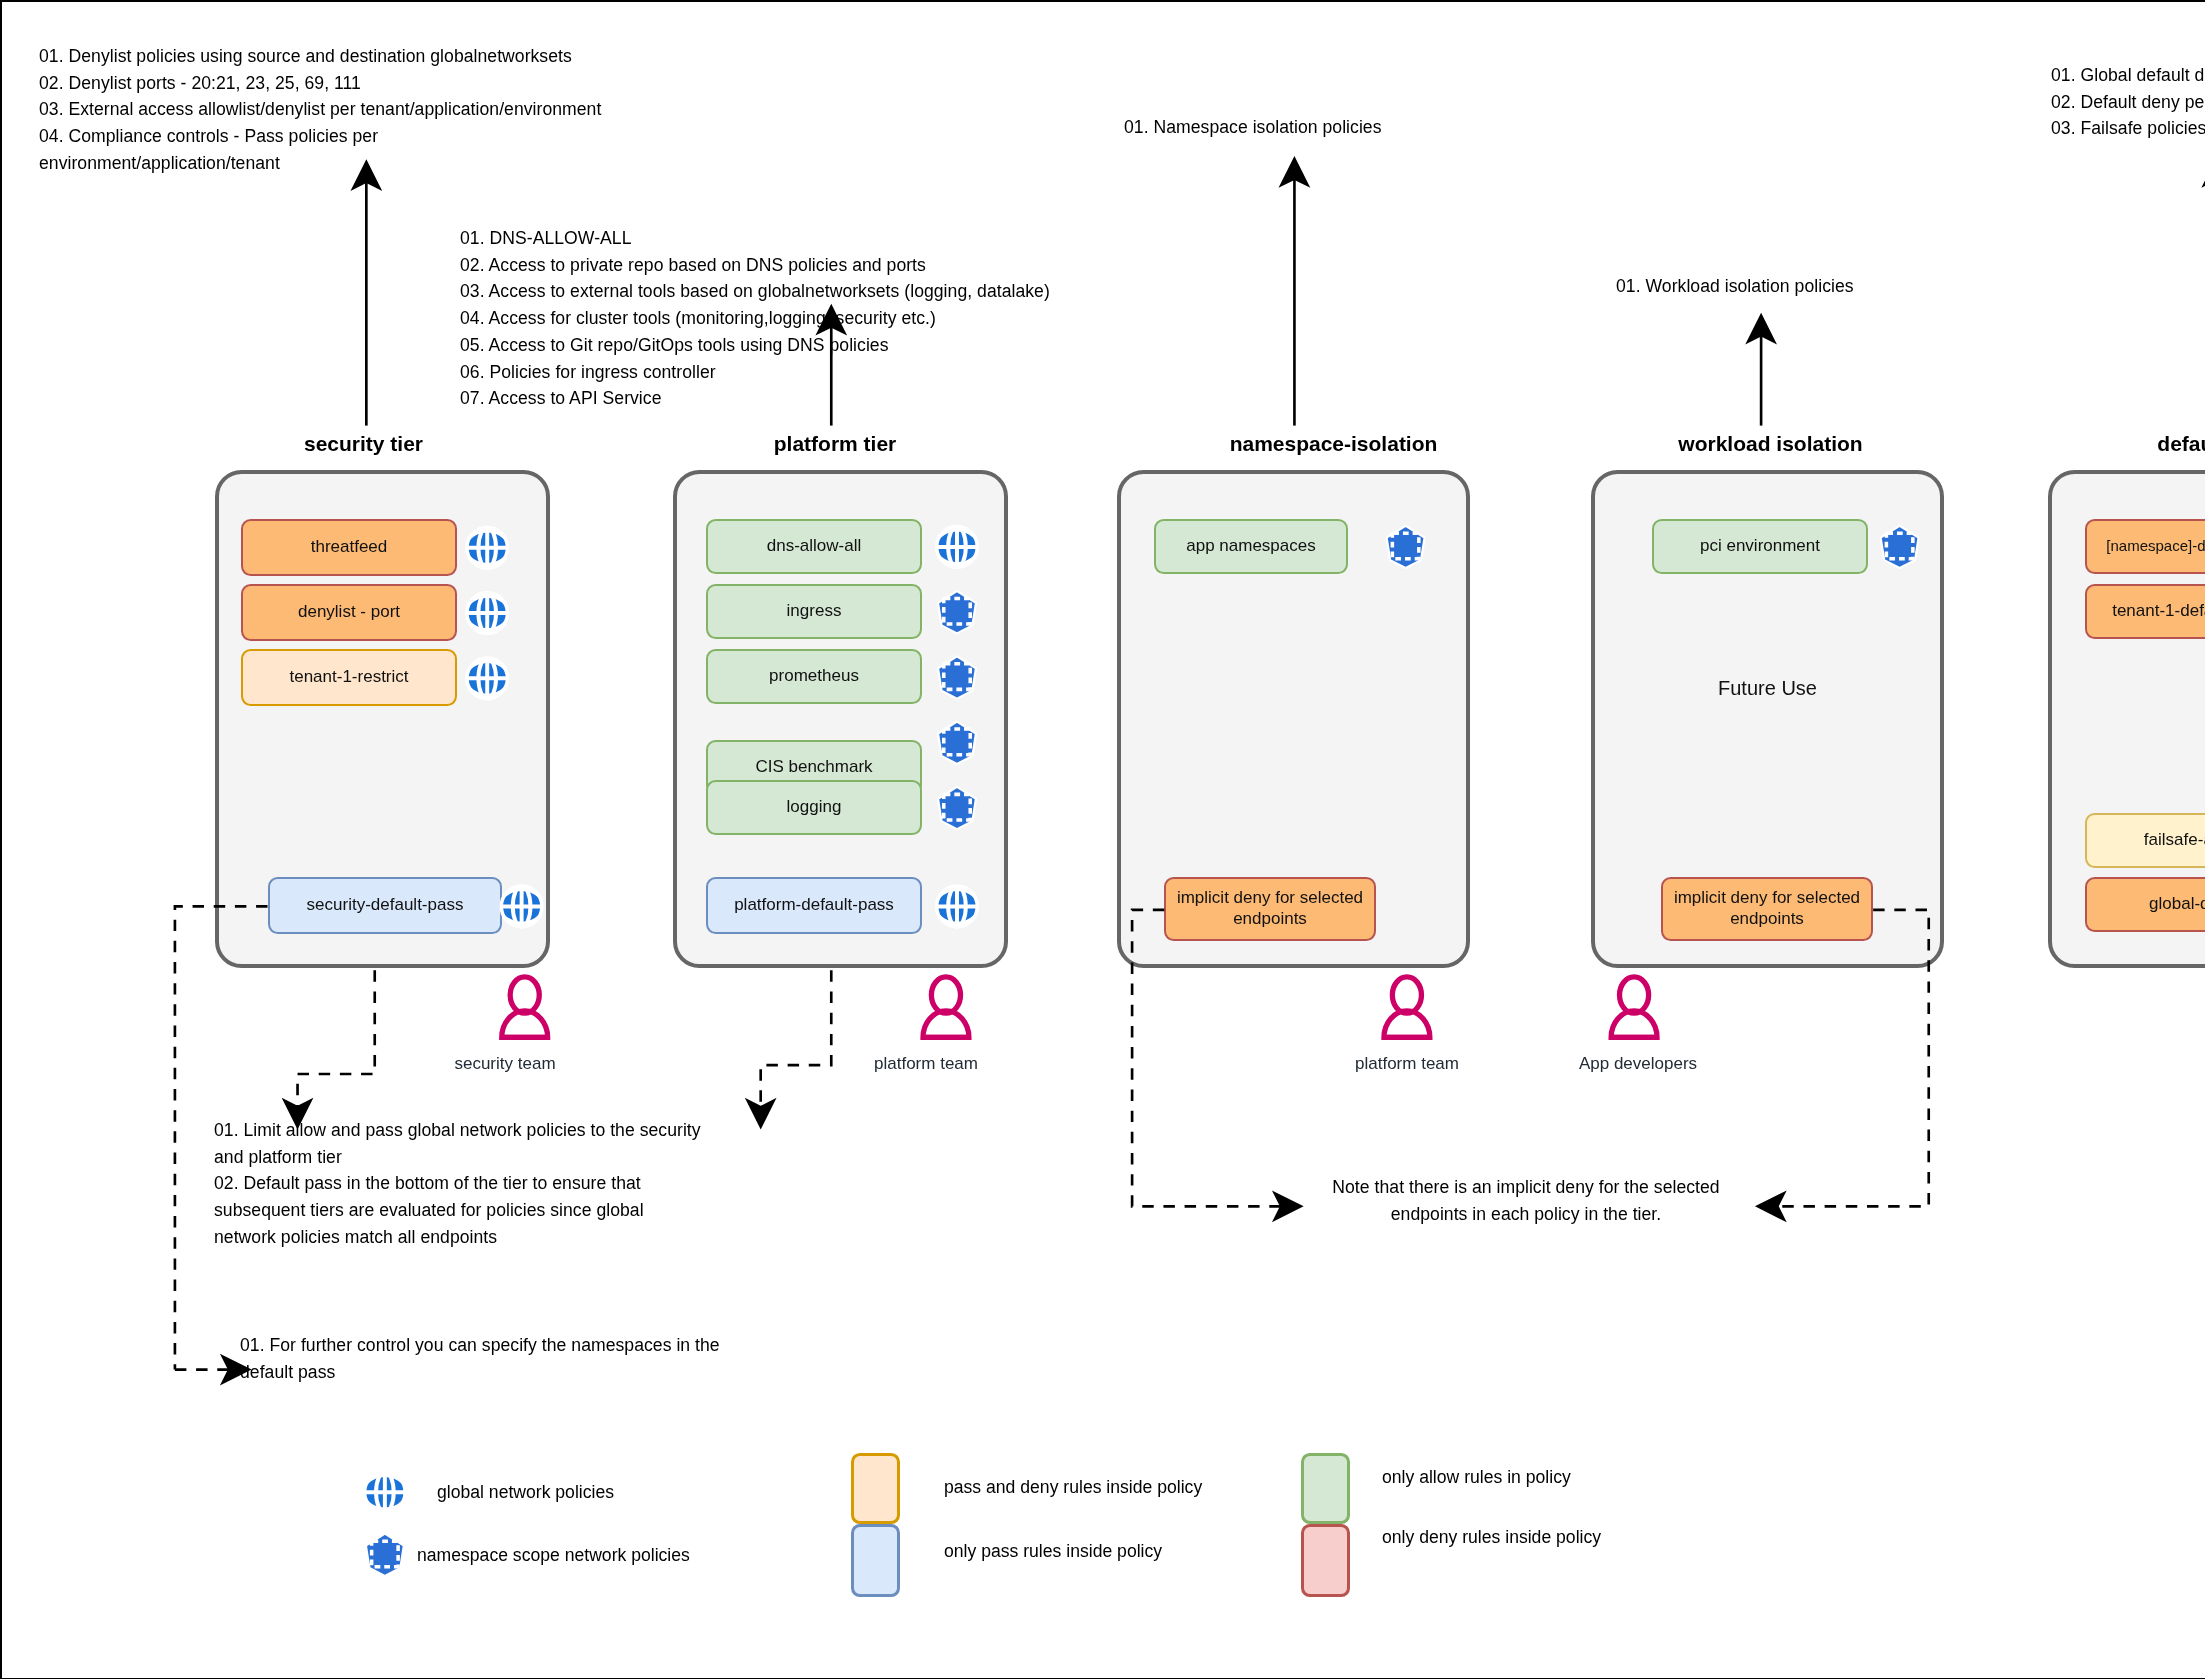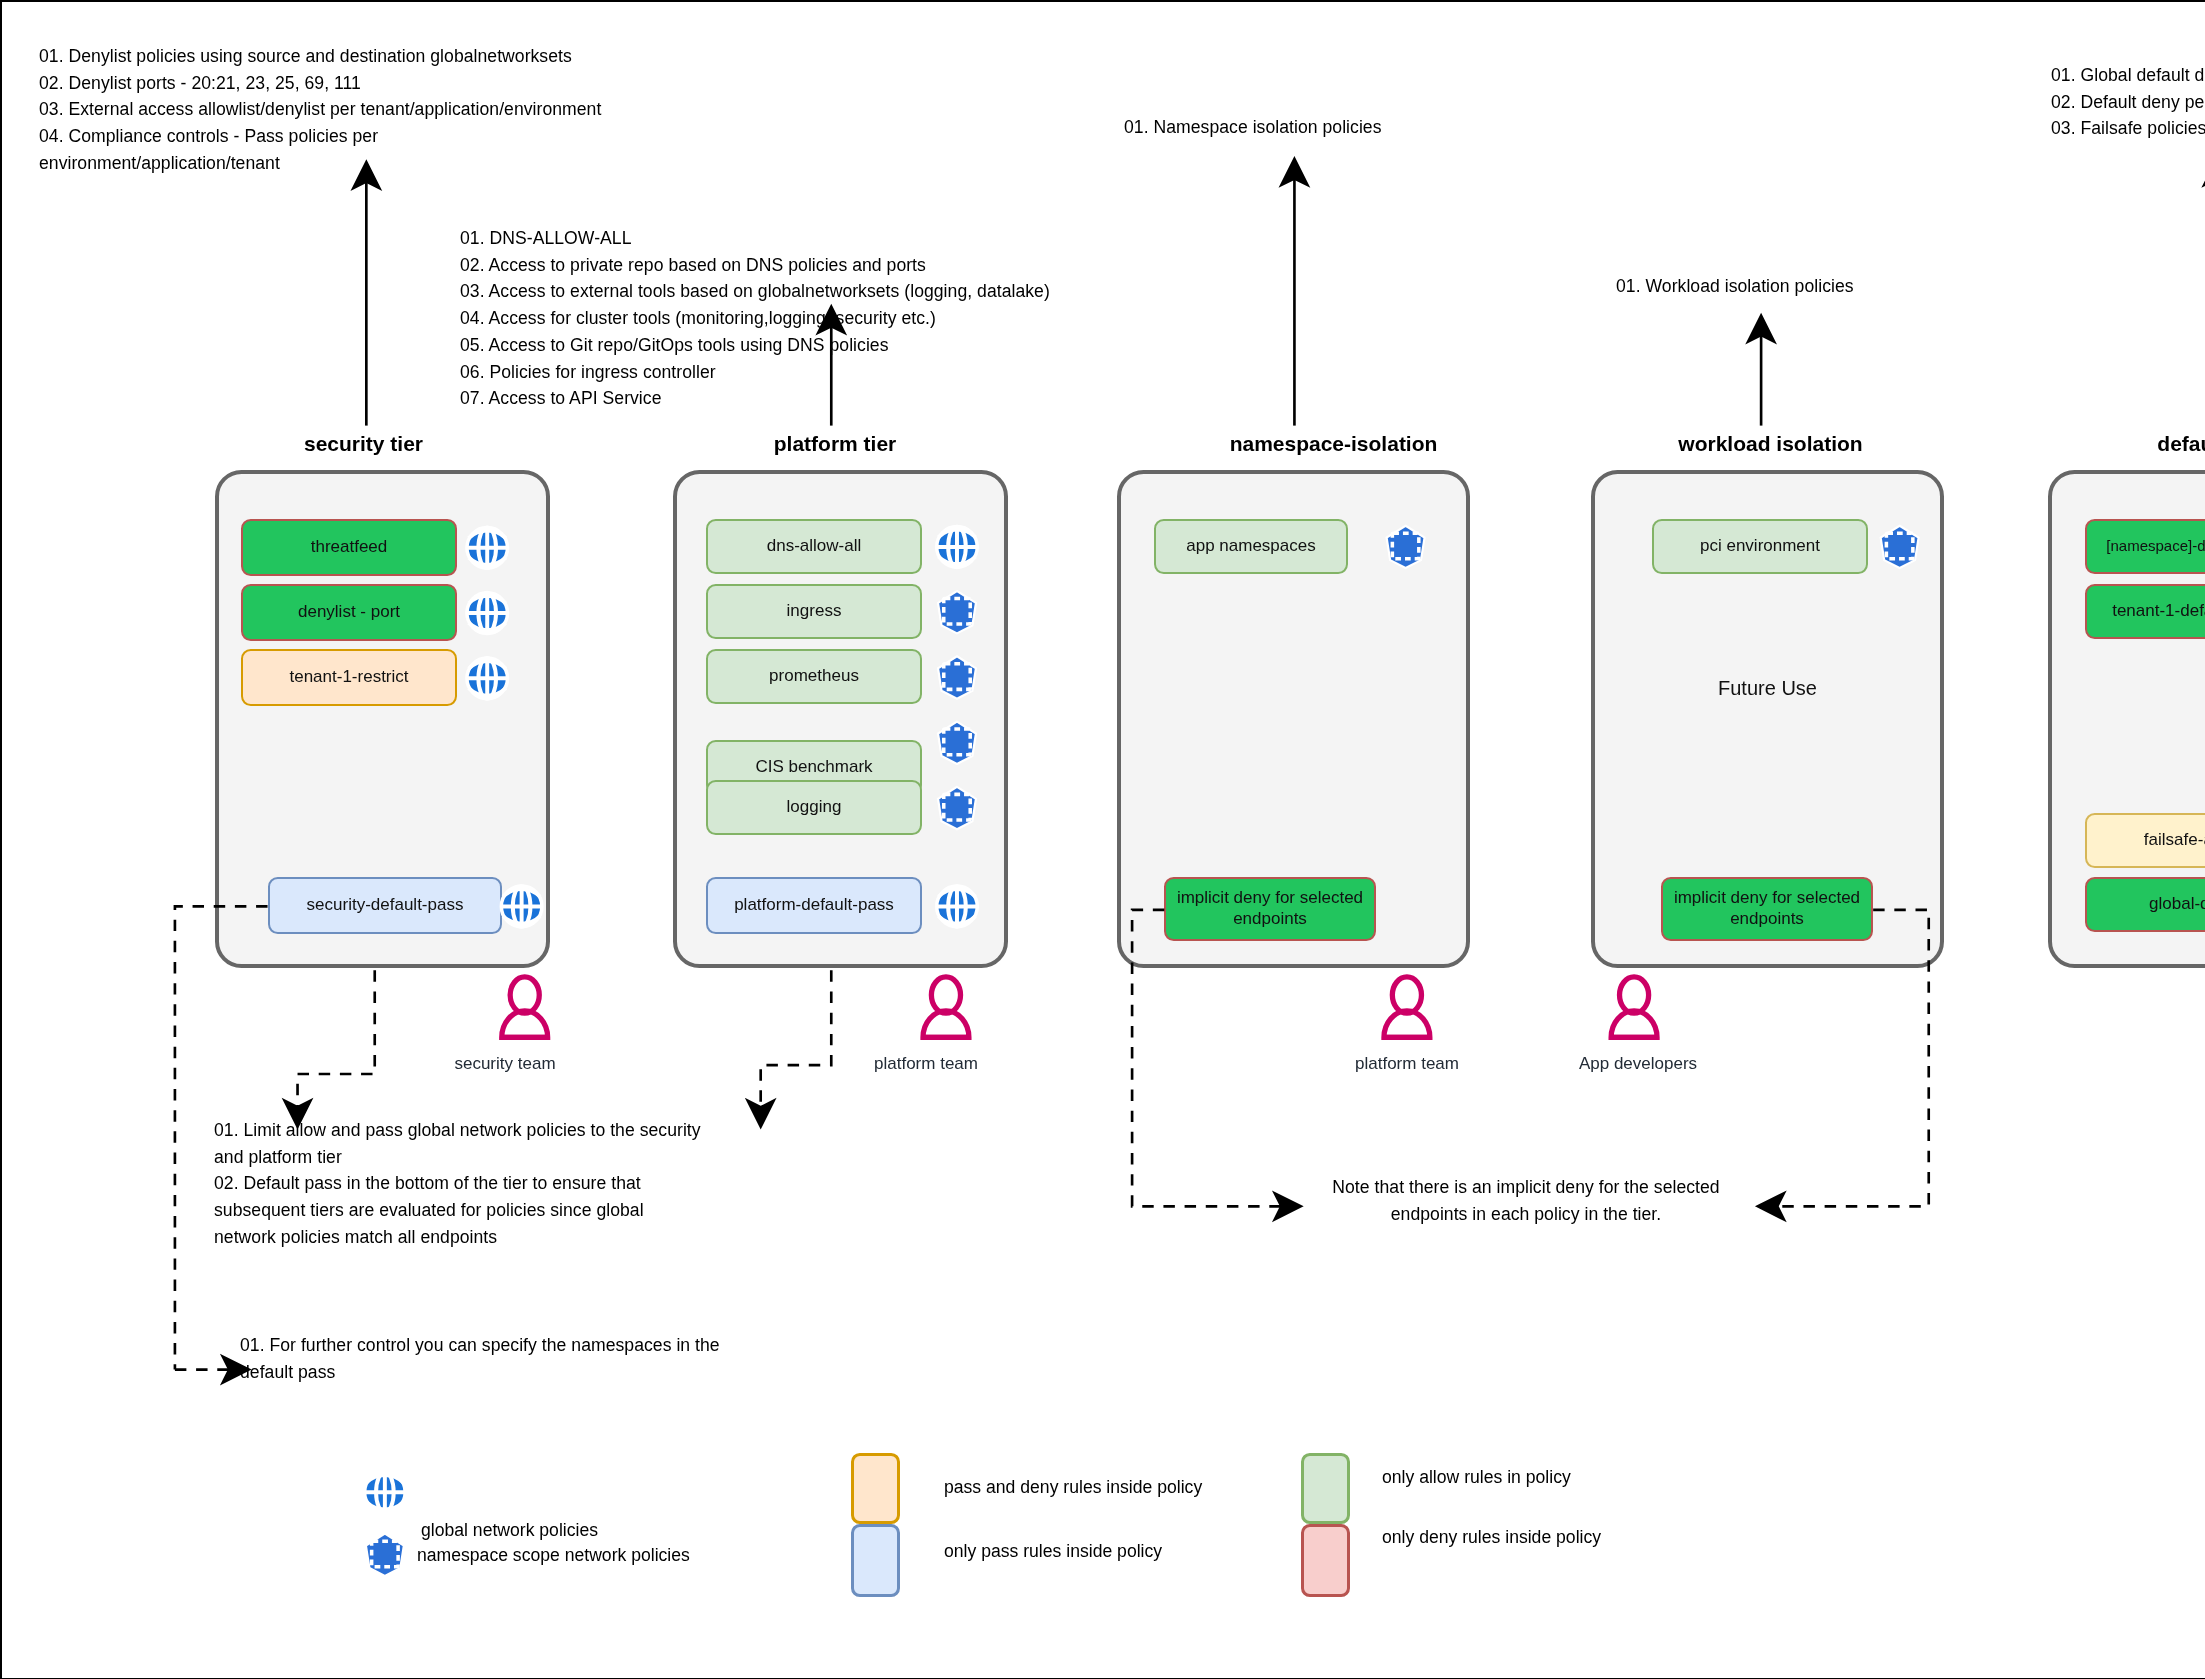--- a/index.html
+++ b/index.html
@@ -6,21 +6,21 @@
   body{font-family:"Liberation Sans", sans-serif;}
   #page{position:relative;width:2756px;height:1680px;background:#ffffff;
         border:2.6px solid #000000;box-sizing:border-box;overflow:hidden;}
   .abs{position:absolute;}
   .note{font-size:17.6px;line-height:1.52;color:#000;white-space:pre-line;letter-spacing:0.04px;}
   .tier-title{font-weight:bold;font-size:21px;color:#000;text-align:center;}
   .tier-box{background:#f4f4f4;border:4.4px solid #666666;border-radius:26.5px;box-sizing:border-box;}
   .policy{position:absolute;box-sizing:border-box;border-radius:9.7px;
           display:flex;align-items:center;justify-content:center;text-align:center;
           font-size:17px;color:#111;line-height:1.22;padding:1.8px 4.4px;}
-  .p-deny{background:#22c55e;border:2.6px solid #b85450;}
+  .p-deny{background:#fdba74;border:2.6px solid #b85450;}
   .p-allow{background:#d5e8d4;border:2.6px solid #82b366;}
   .p-pass{background:#dae8fc;border:2.6px solid #6c8ebf;}
   .p-passdeny{background:#ffe6cc;border:2.6px solid #d79b00;}
   .p-failsafe{background:#fff2cc;border:2.6px solid #d6b656;}
   .futureuse{position:absolute;font-size:20px;color:#111;text-align:center;}
   .team-label{position:absolute;font-size:17px;color:#222b36;text-align:center;}
   svg.ov{position:absolute;left:0;top:0;width:2756px;height:1680px;pointer-events:none;}
   .legend-label{position:absolute;font-size:17.6px;color:#000;}
   .legend-swatch{position:absolute;box-sizing:border-box;border-radius:8.8px;}
 </style>
@@ -112,21 +112,21 @@
 
   <div class="legend-swatch" style="left:1299px;top:1451px;width:49px;height:71px;background:#d5e8d4;border:3.5px solid #82b366;"></div>
   <div class="legend-label" style="left:1380px;top:1465px;">only allow rules in policy</div>
 
   <div class="legend-swatch" style="left:849px;top:1522px;width:49px;height:73px;background:#dae8fc;border:3.5px solid #6c8ebf;"></div>
   <div class="legend-label" style="left:942px;top:1539px;">only pass rules inside policy</div>
 
   <div class="legend-swatch" style="left:1299px;top:1522px;width:49px;height:73px;background:#f8cecc;border:3.5px solid #b85450;"></div>
   <div class="legend-label" style="left:1380px;top:1525px;">only deny rules inside policy</div>
 
-  <div class="legend-label" style="left:419px;top:1480px;margin-top:38px;">global network policies</div>
+  <div class="legend-label" style="left:435px;top:1480px;">global network policies</div>
   <div class="legend-label" style="left:415px;top:1543px;">namespace scope network policies</div>
 
   <svg class="ov" viewBox="0 0 6248 3808" xmlns="http://www.w3.org/2000/svg">
     <defs>
       <marker id="ah" markerWidth="14" markerHeight="14" refX="7" refY="7" orient="auto">
         <path d="M1,1 L13,7 L1,13 L4,7 Z" fill="#000"></path>
       </marker>
 
       <g id="globeIcon">
         <circle cx="0" cy="0" r="46" fill="#1a73d9"></circle>

